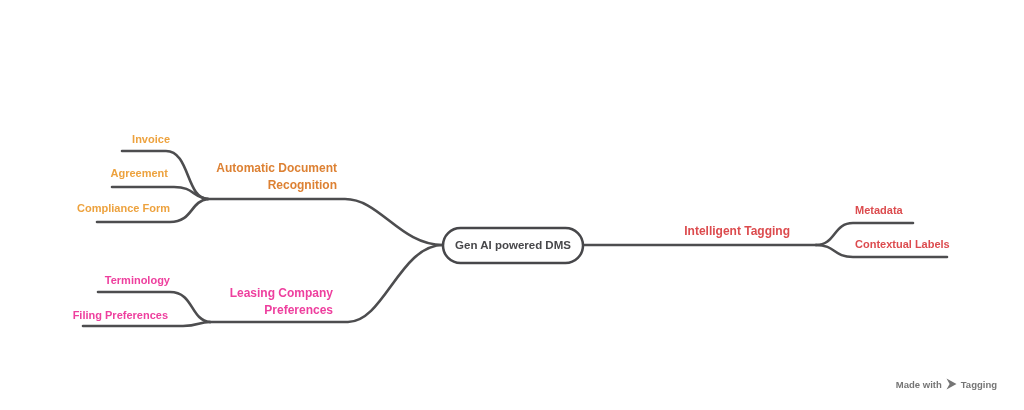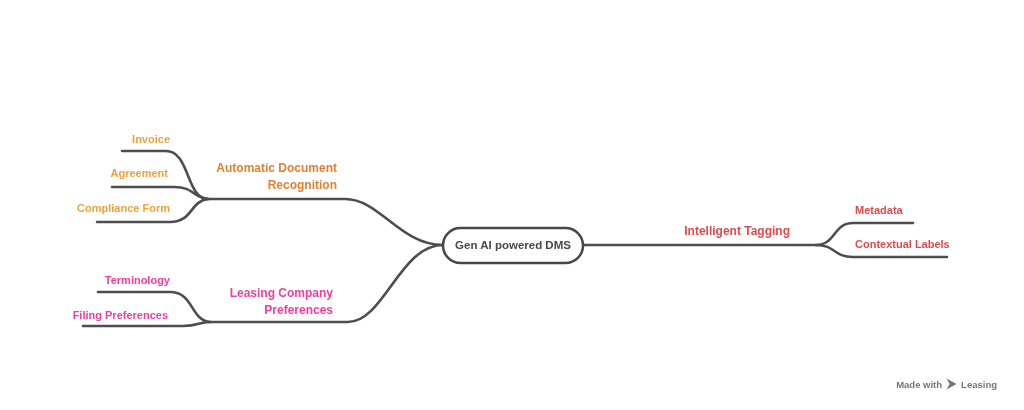--- a/index.html
+++ b/index.html
@@ -91,15 +91,15 @@
     <text class="lbl-red" x="855" y="214" text-anchor="start">Metadata</text>
     <text class="lbl-red" x="855" y="248" text-anchor="start">Contextual Labels</text>
   </svg>
 
   
   <div class="credit">
     <span>Made with</span>
     <svg width="11" height="12" viewBox="0 0 11 12">
       <path d="M0.5 0.5 L10.5 6 L0.5 11.5 L3.6 6 Z" fill="#757575"></path>
     </svg>
-    <span>Leasing</span>
+    <span>Tagging</span>
   </div>
 </div>
 
 </body></html>

